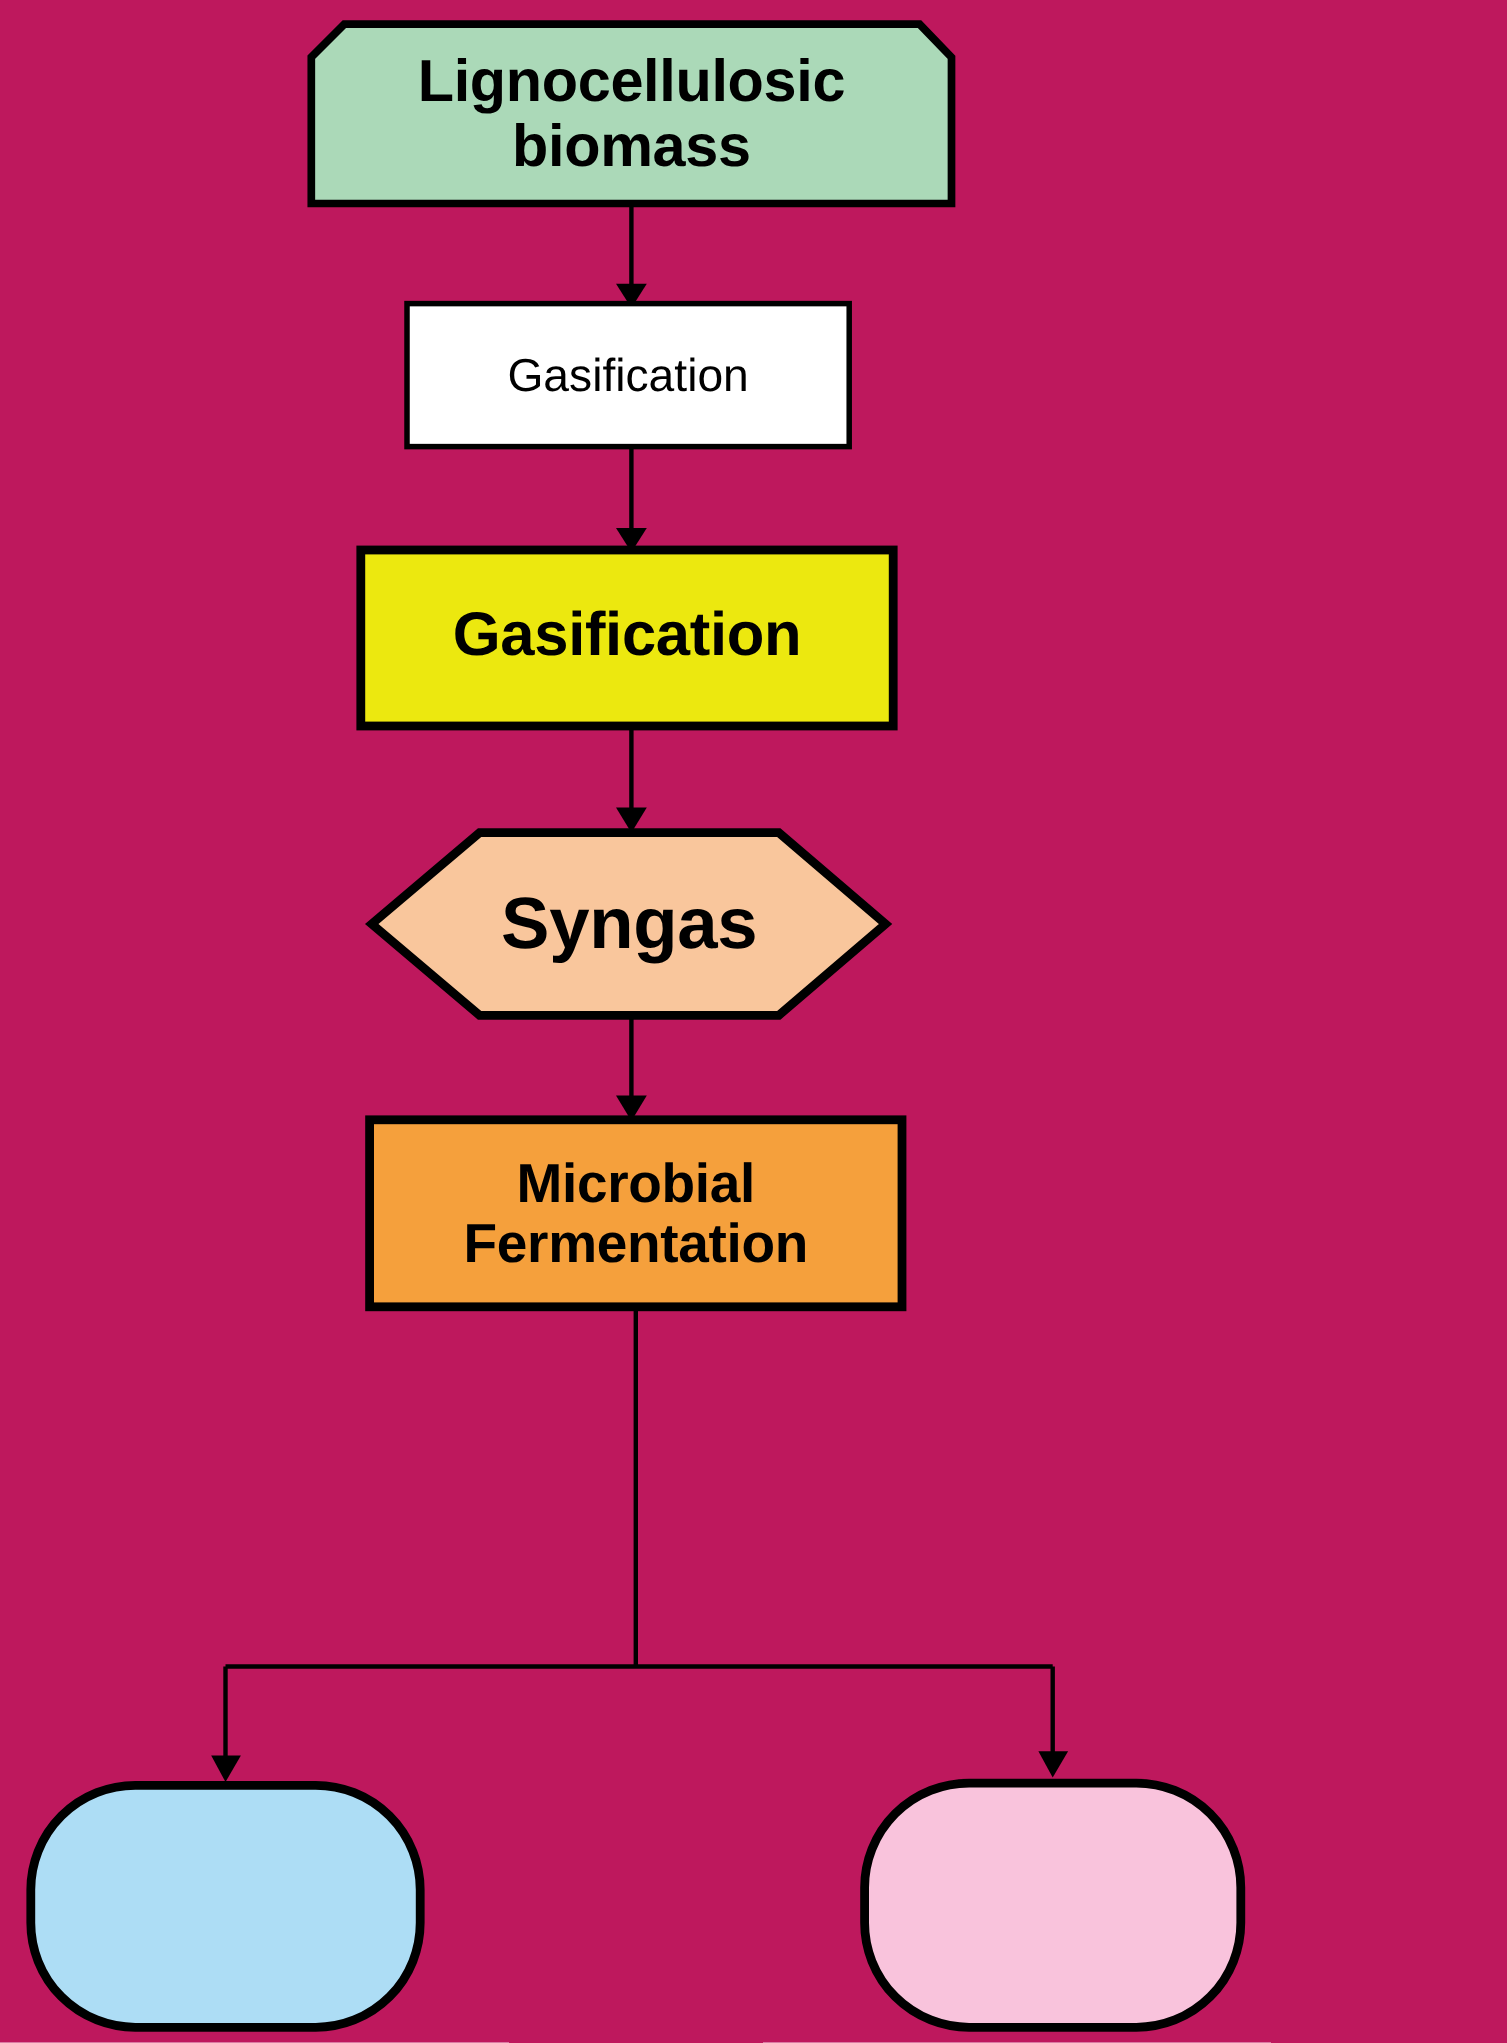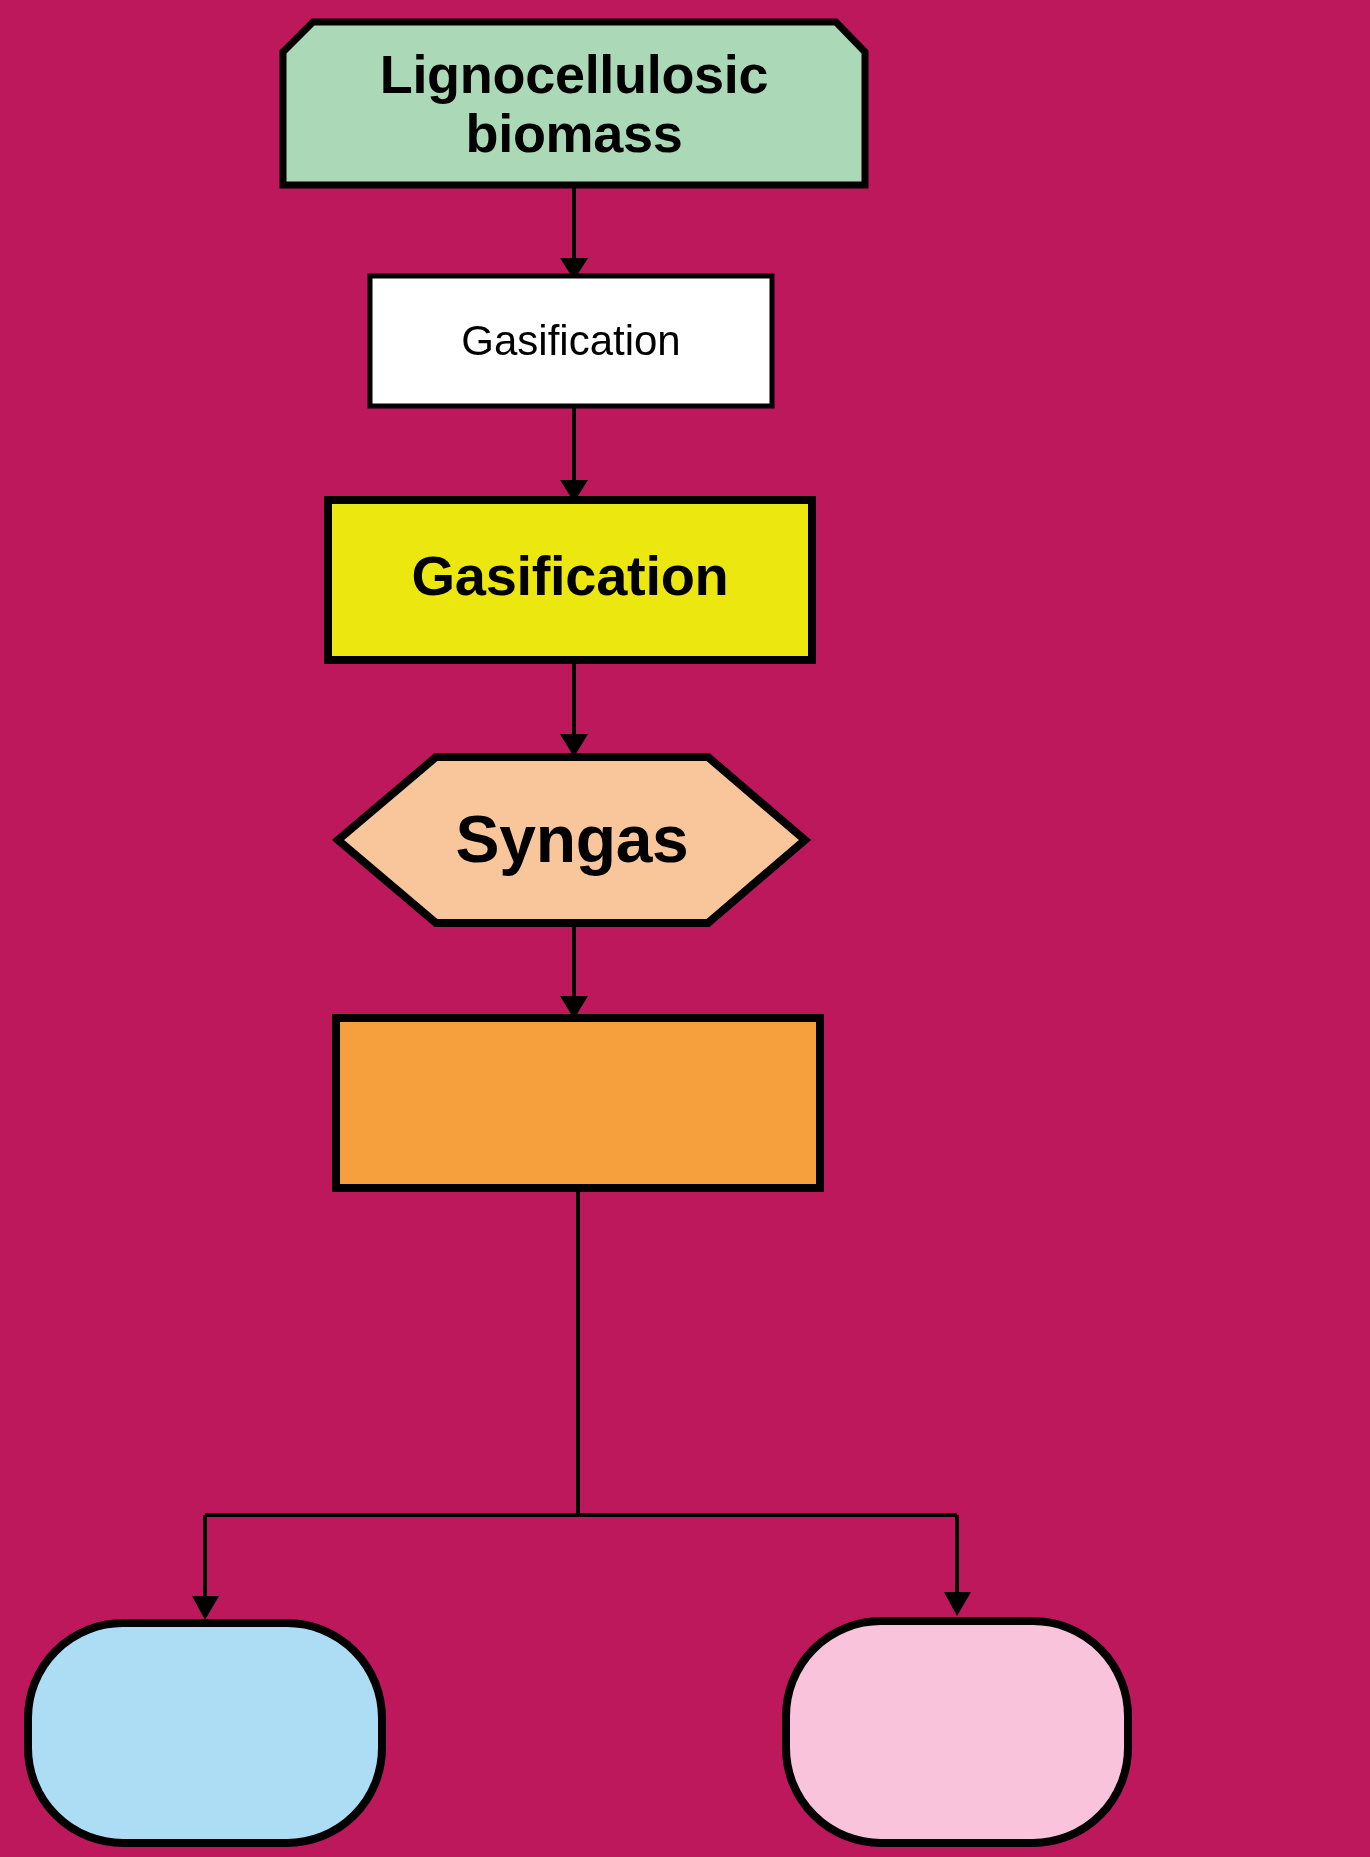--- a/index.html
+++ b/index.html
@@ -124,16 +124,18 @@
 
   <div class="node-label lbl-biomass">Lignocellulosic
 biomass</div>
 
   <div class="node-label lbl-pretreatment">Gasification</div>
 
   <div class="node-label lbl-gasification">Gasification</div>
 
   <div class="node-label lbl-syngas">Syngas</div>
 
+  <div class="node-label lbl-fermentation">Microbial
+Fermentation</div>
 
 
 
 </div>
 
 </body></html>

